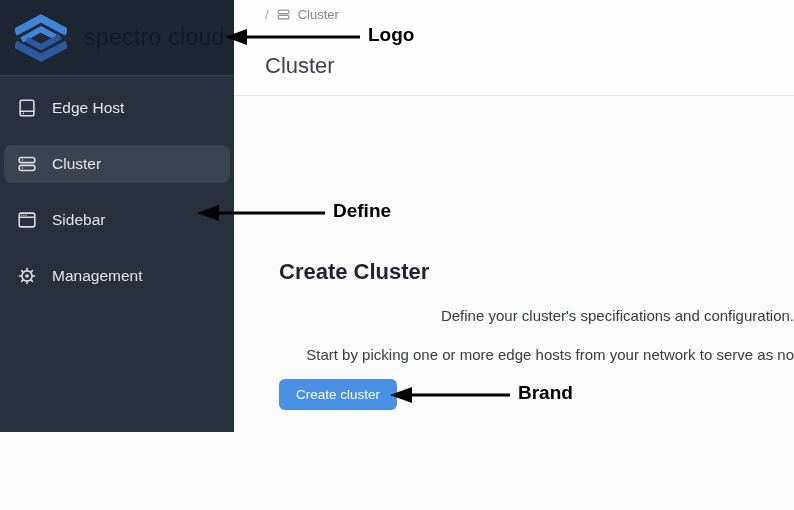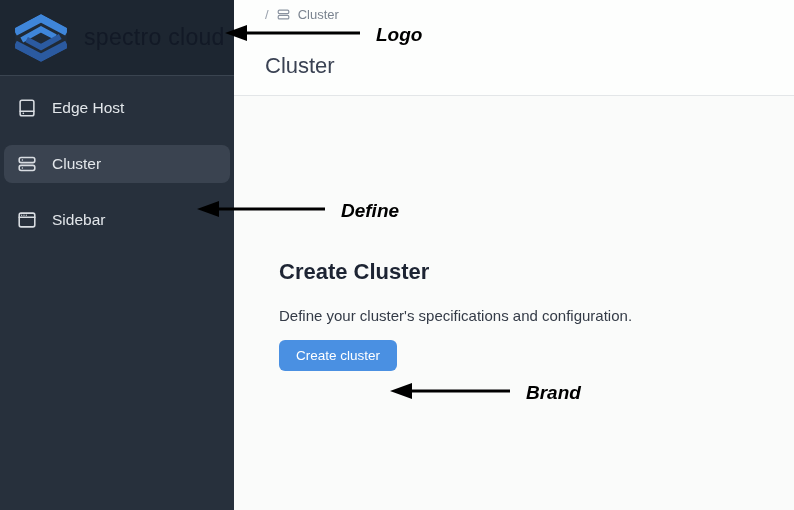--- a/index.html
+++ b/index.html
@@ -1,47 +1,47 @@
 <!DOCTYPE html>
 <html><head>
 <meta charset="utf-8">
 <style>
   html,body{margin:0;padding:0;}
   body{
     width:794px;height:510px;position:relative;overflow:hidden;
     font-family:"Liberation Sans",sans-serif;background:#fafbfa;
   }
   
-  .sidebar{position:absolute;left:0;top:0;width:234px;height:510px;background:#27303c;}
+  .sidebar{position:absolute;left:0;top:0;width:234px;height:432px;background:#27303c;}
   .logo-area{height:76px;background:#1d2631;border-bottom:1px solid #3a4450;
     display:flex;align-items:center;padding-left:10px;box-sizing:border-box;}
   .logo-svg{width:62px;height:50px;flex:0 0 auto;}
   .wordmark{font-size:23px;color:#121926;margin-left:12px;letter-spacing:.3px;white-space:nowrap;}
   .nav{padding:13px 4px 0;}
   .nav-item{display:flex;align-items:center;height:38px;margin-bottom:18px;
     padding-left:12px;border-radius:8px;color:#e2e6ea;cursor:pointer;}
   .nav-item.active{background:#3a4350;}
   .nav-icon{width:22px;height:22px;margin-right:14px;color:#d9dde2;flex:0 0 auto;}
   .nav-label{font-size:15.5px;}
   
   .main{position:absolute;left:234px;top:0;width:560px;height:510px;overflow:hidden;}
   .main-header{height:96px;background:#fdfefd;border-bottom:1px solid #e3e6e8;
     box-sizing:border-box;padding:5px 0 0 31px;}
   .breadcrumb{display:flex;align-items:center;gap:7px;color:#7b8490;font-size:13px;height:18px;}
   .crumb-sep{color:#9aa2ad;}
   .crumb-icon{width:15px;height:15px;color:#8a93a0;}
   .page-title{margin-top:30px;font-size:22px;color:#3a4253;}
   .content{padding:163px 0 0 45px;}
   .section-title{font-size:22px;font-weight:bold;color:#1d2433;margin:0;}
-  .desc{font-size:15px;color:#343b47;margin:22px 0 0;white-space:nowrap;}
+  .desc{font-size:15px;color:#343b47;margin:22px 0 0;white-space:nowrap;text-align:right;}
   .create-btn{margin-top:16px;background:#4a90e2;color:#fff;border:none;border-radius:6px;
     font-size:13.5px;padding:8px 17px;font-family:inherit;cursor:pointer;}
   
-  .annotation{position:absolute;display:flex;align-items:flex-start;gap:14px;
-    transform:translateY(-50%);z-index:10;pointer-events:none;font-style:italic;}
+  .annotation{position:absolute;display:flex;align-items:flex-end;gap:6px;
+    transform:translateY(-50%);z-index:10;pointer-events:none;}
   .anno-label{font-weight:bold;font-size:19px;color:#000;}
   #anno-logo{left:225px;top:35px;}
   #anno-sidebar{left:197px;top:211px;}
   #anno-brand{left:390px;top:393px;}
 </style>
 </head>
 <body>
 
 <div class="sidebar">
   <div class="logo-area">
@@ -86,39 +86,55 @@
       <svg class="nav-icon" viewBox="0 0 24 24" fill="none" stroke="currentColor" stroke-width="1.7" stroke-linecap="round">
         <rect x="3.5" y="4.5" width="17" height="15" rx="2"></rect>
         <line x1="3.5" y1="9" x2="20.5" y2="9"></line>
         <circle cx="6.2" cy="6.8" r="0.7" fill="currentColor" stroke="none"></circle>
         <circle cx="8.7" cy="6.8" r="0.7" fill="currentColor" stroke="none"></circle>
         <circle cx="11.2" cy="6.8" r="0.7" fill="currentColor" stroke="none"></circle>
       </svg>
       <span class="nav-label">Sidebar</span>
     </div>
 
+    <div class="nav-item">
+      <svg class="nav-icon" viewBox="0 0 24 24" fill="none" stroke="currentColor" stroke-width="1.7" stroke-linecap="round">
+        <circle cx="12" cy="12" r="5.6"></circle>
+        <circle cx="12" cy="12" r="2" fill="currentColor" stroke="none"></circle>
+        <line x1="17.5" y1="12" x2="20.3" y2="12"></line>
+          <line x1="3.7" y1="12" x2="6.5" y2="12"></line>
+        <line x1="12" y1="17.5" x2="12" y2="20.3"></line>
+          <line x1="12" y1="3.7" x2="12" y2="6.5"></line>
+        <line x1="15.9" y1="15.9" x2="17.9" y2="17.9"></line>
+          <line x1="6.1" y1="6.1" x2="8.1" y2="8.1"></line>
+        <line x1="8.1" y1="15.9" x2="6.1" y2="17.9"></line>
+          <line x1="15.9" y1="8.1" x2="17.9" y2="6.1"></line>
+      </svg>
+      <span class="nav-label">Management</span>
+    </div>
   </div>
 </div>
 
 <div class="main">
   <div class="main-header">
     <div class="breadcrumb">
       <span class="crumb-sep">/</span>
       <svg class="crumb-icon" viewBox="0 0 24 24" fill="none" stroke="currentColor" stroke-width="1.9" stroke-linecap="round">
         <rect x="3.5" y="5" width="17" height="5.5" rx="2"></rect>
         <rect x="3.5" y="13.5" width="17" height="5.5" rx="2"></rect>
       </svg>
       <span>Cluster</span>
     </div>
     <div class="page-title">Cluster</div>
   </div>
 
   <div class="content">
     <h2 class="section-title">Create Cluster</h2>
     <p class="desc">Define your cluster's specifications and configuration.</p>
+    <p class="desc">Start by picking one or more edge hosts from your network to serve as no</p>
     <button class="create-btn">Create cluster</button>
   </div>
 </div>
 
 <div class="annotation" id="anno-logo">
   <svg width="137" height="18" viewBox="0 0 137 18">
     <line x1="16" y1="9" x2="135" y2="9" stroke="#000" stroke-width="3.2"></line>
     <polygon points="0,9 22,1 22,17" fill="#000"></polygon>
   </svg>
   <span class="anno-label">Logo</span>

